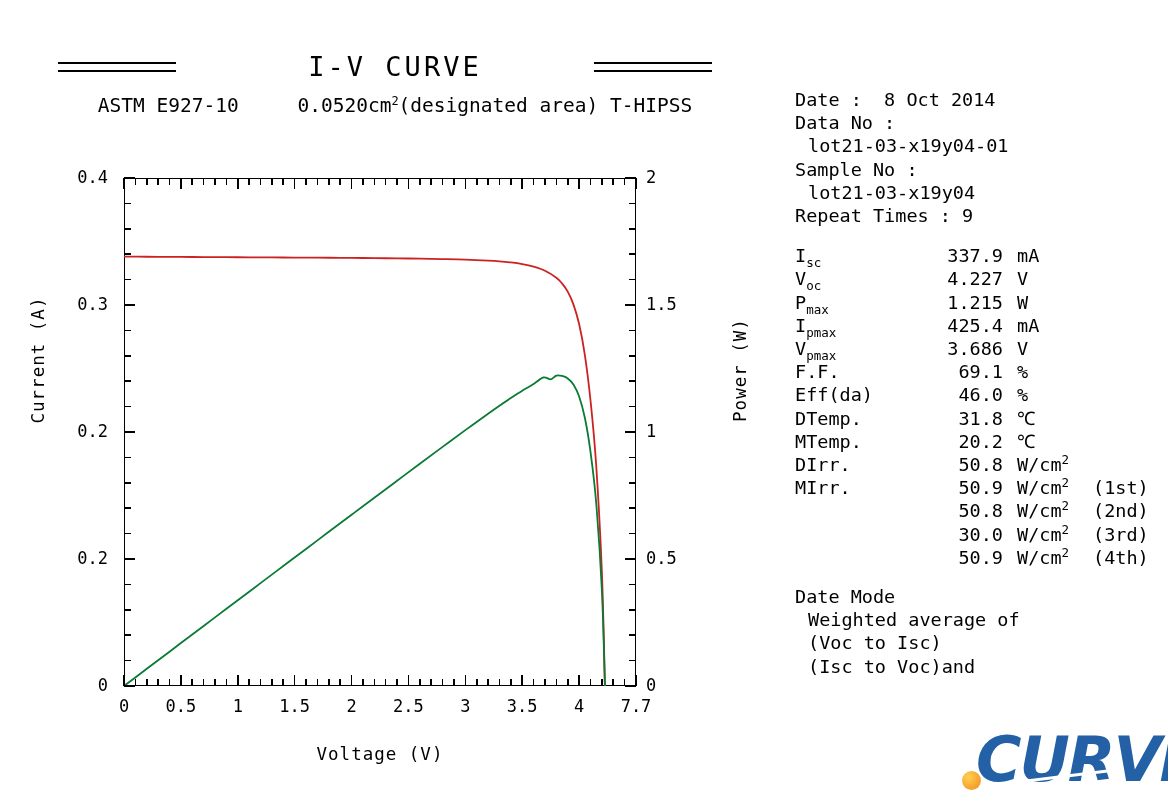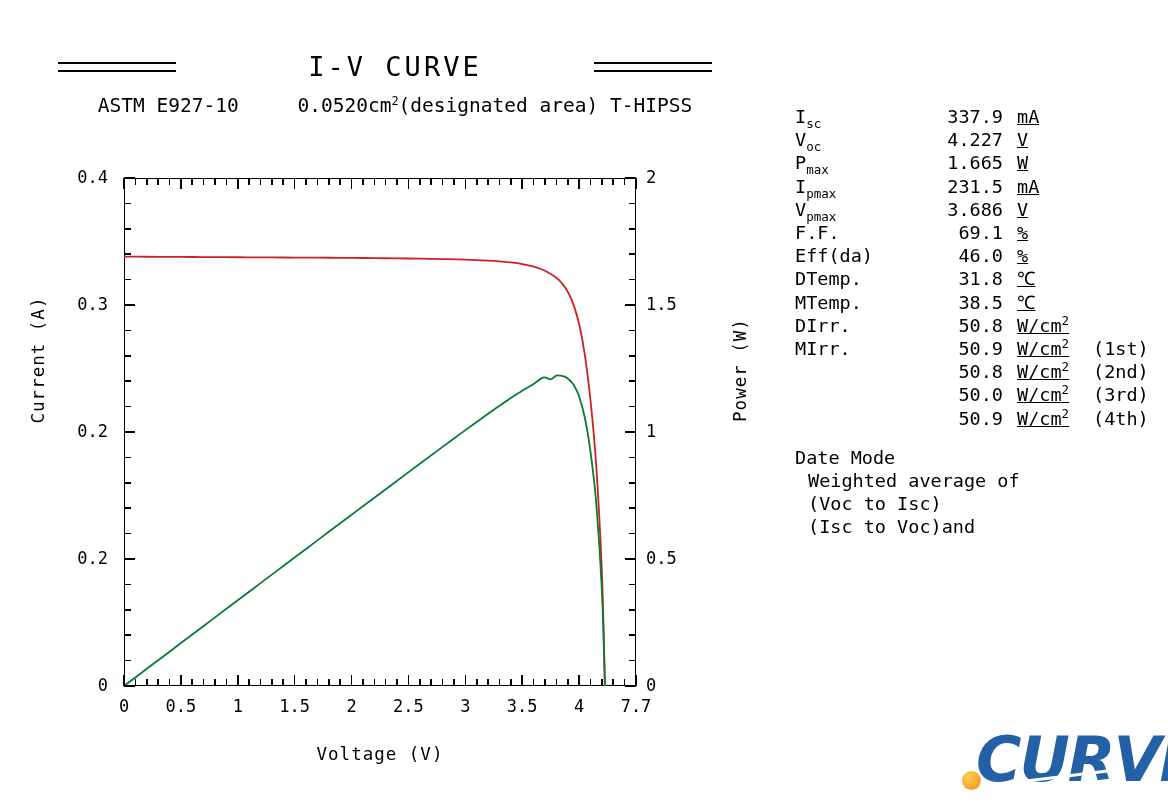--- a/index.html
+++ b/index.html
@@ -79,21 +79,21 @@
   .panel .line{white-space:pre;}
   .panel .indent{padding-left:13px;}
   .gap{height:17px;}
   .sub{font-size:12.5px;vertical-align:sub;line-height:0;}
   .sup2{font-size:12.5px;vertical-align:super;line-height:0;}
 
   
   .prow{display:flex;white-space:pre;line-height:23.2px;}
   .p-label{width:104px;flex:none;}
   .p-value{width:104px;flex:none;text-align:right;}
-  .p-unit{width:76px;flex:none;padding-left:14px;text-decoration:underline;}
+  .p-unit{width:76px;flex:none;padding-left:14px;}
   .p-note{flex:none;}
 
   .scan{margin-top:16px;}
 
   
   .logo{position:absolute;left:958px;top:733px;width:205px;height:66px;}
   .logo-dot{
     position:absolute;left:4px;top:38px;width:19px;height:19px;border-radius:50%;
     background:radial-gradient(circle at 34% 32%, #ffd152 0%, #f9ae36 48%, #e8911f 100%);
   }
@@ -289,35 +289,43 @@
         <div class="xlab" style="left: 544.111px;">4</div>
         <div class="xlab" style="left: 601px;">7.7</div>
       </div>
 
     <div class="axis-title-y">Current (A)</div>
     <div class="axis-title-y2">Power (W)</div>
     <div class="axis-title-x">Voltage (V)</div>
   </div>
 
   <div class="panel">
+    <div id="meta-block">
+        <div class="line">Date :  8 Oct 2014</div>
+        <div class="line">Data No :</div>
+        <div class="line indent">lot21-03-x19y04-01</div>
+        <div class="line">Sample No :</div>
+        <div class="line indent">lot21-03-x19y04</div>
+        <div class="line">Repeat Times : 9</div>
+      </div>
     <div class="gap"></div>
     <div id="param-block">
         <div class="prow"><div class="p-label">I<span class="sub">sc</span></div><div class="p-value">337.9</div><div class="p-unit">mA</div><div class="p-note"></div></div>
         <div class="prow"><div class="p-label">V<span class="sub">oc</span></div><div class="p-value">4.227</div><div class="p-unit">V</div><div class="p-note"></div></div>
-        <div class="prow"><div class="p-label">P<span class="sub">max</span></div><div class="p-value">1.665</div><div class="p-unit">W</div><div class="p-note"></div></div>
-        <div class="prow"><div class="p-label">I<span class="sub">pmax</span></div><div class="p-value">231.5</div><div class="p-unit">mA</div><div class="p-note"></div></div>
+        <div class="prow"><div class="p-label">P<span class="sub">max</span></div><div class="p-value">1.215</div><div class="p-unit">W</div><div class="p-note"></div></div>
+        <div class="prow"><div class="p-label">I<span class="sub">pmax</span></div><div class="p-value">425.4</div><div class="p-unit">mA</div><div class="p-note"></div></div>
         <div class="prow"><div class="p-label">V<span class="sub">pmax</span></div><div class="p-value">3.686</div><div class="p-unit">V</div><div class="p-note"></div></div>
         <div class="prow"><div class="p-label">F.F.</div><div class="p-value">69.1</div><div class="p-unit">%</div><div class="p-note"></div></div>
         <div class="prow"><div class="p-label">Eff(da)</div><div class="p-value">46.0</div><div class="p-unit">%</div><div class="p-note"></div></div>
         <div class="prow"><div class="p-label">DTemp.</div><div class="p-value">31.8</div><div class="p-unit">℃</div><div class="p-note"></div></div>
-        <div class="prow"><div class="p-label">MTemp.</div><div class="p-value">38.5</div><div class="p-unit">℃</div><div class="p-note"></div></div>
+        <div class="prow"><div class="p-label">MTemp.</div><div class="p-value">20.2</div><div class="p-unit">℃</div><div class="p-note"></div></div>
         <div class="prow"><div class="p-label">DIrr.</div><div class="p-value">50.8</div><div class="p-unit">W/cm<span class="sup2">2</span></div><div class="p-note"></div></div>
         <div class="prow"><div class="p-label">MIrr.</div><div class="p-value">50.9</div><div class="p-unit">W/cm<span class="sup2">2</span></div><div class="p-note">(1st)</div></div>
         <div class="prow"><div class="p-label"></div><div class="p-value">50.8</div><div class="p-unit">W/cm<span class="sup2">2</span></div><div class="p-note">(2nd)</div></div>
-        <div class="prow"><div class="p-label"></div><div class="p-value">50.0</div><div class="p-unit">W/cm<span class="sup2">2</span></div><div class="p-note">(3rd)</div></div>
+        <div class="prow"><div class="p-label"></div><div class="p-value">30.0</div><div class="p-unit">W/cm<span class="sup2">2</span></div><div class="p-note">(3rd)</div></div>
         <div class="prow"><div class="p-label"></div><div class="p-value">50.9</div><div class="p-unit">W/cm<span class="sup2">2</span></div><div class="p-note">(4th)</div></div>
       </div>
     <div class="scan">
       <div class="line">Date Mode</div>
       <div id="scan-lines">
           <div class="line indent">Weighted average of</div>
           <div class="line indent">(Voc to Isc)</div>
           <div class="line indent">(Isc to Voc)and</div>
         </div>
     </div>

